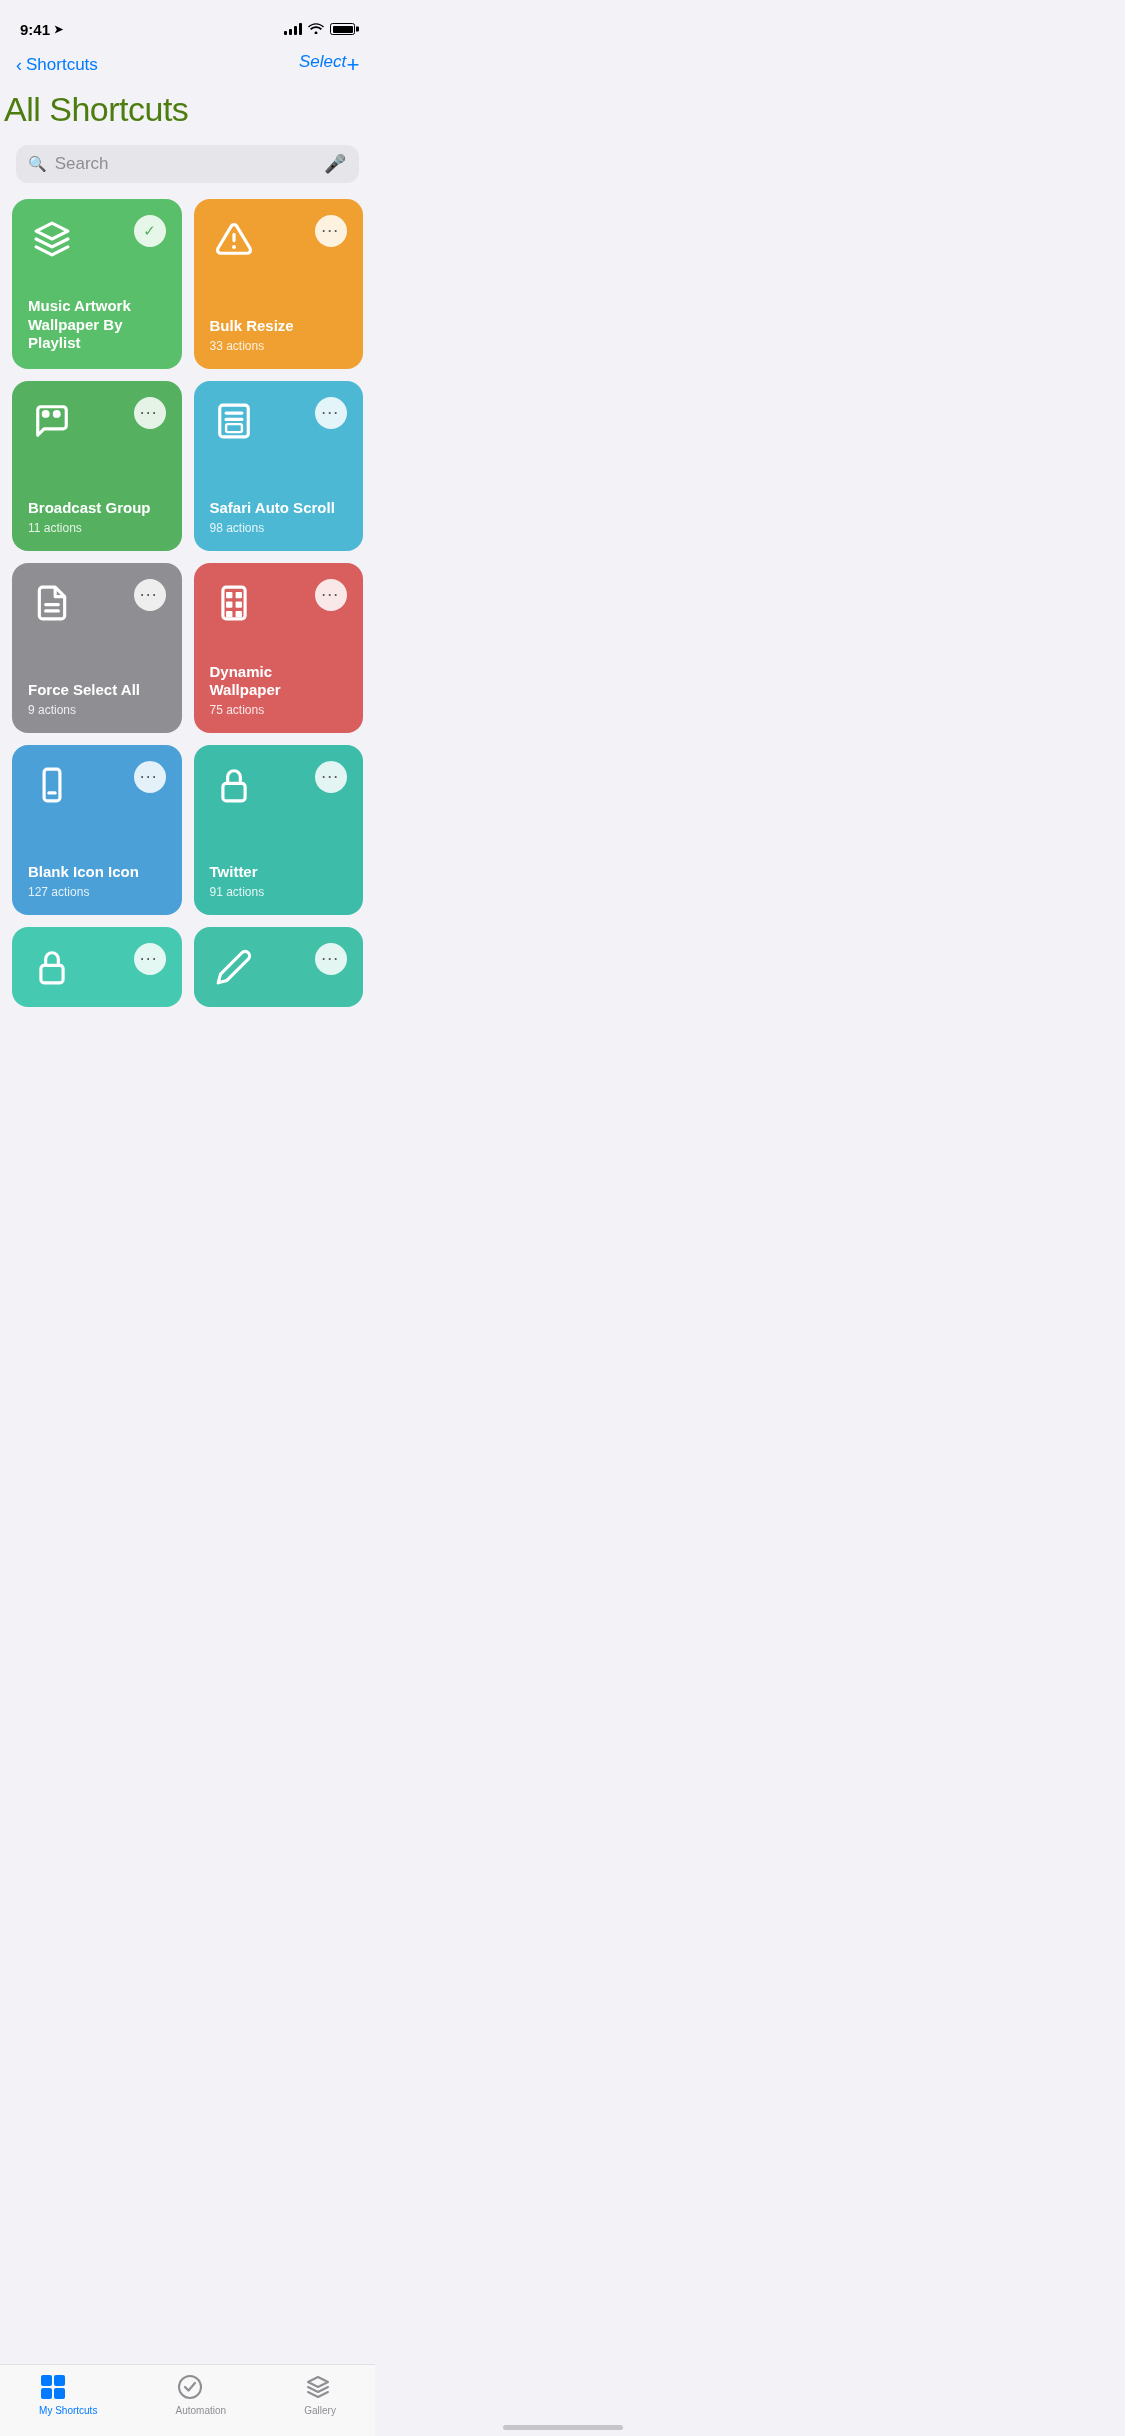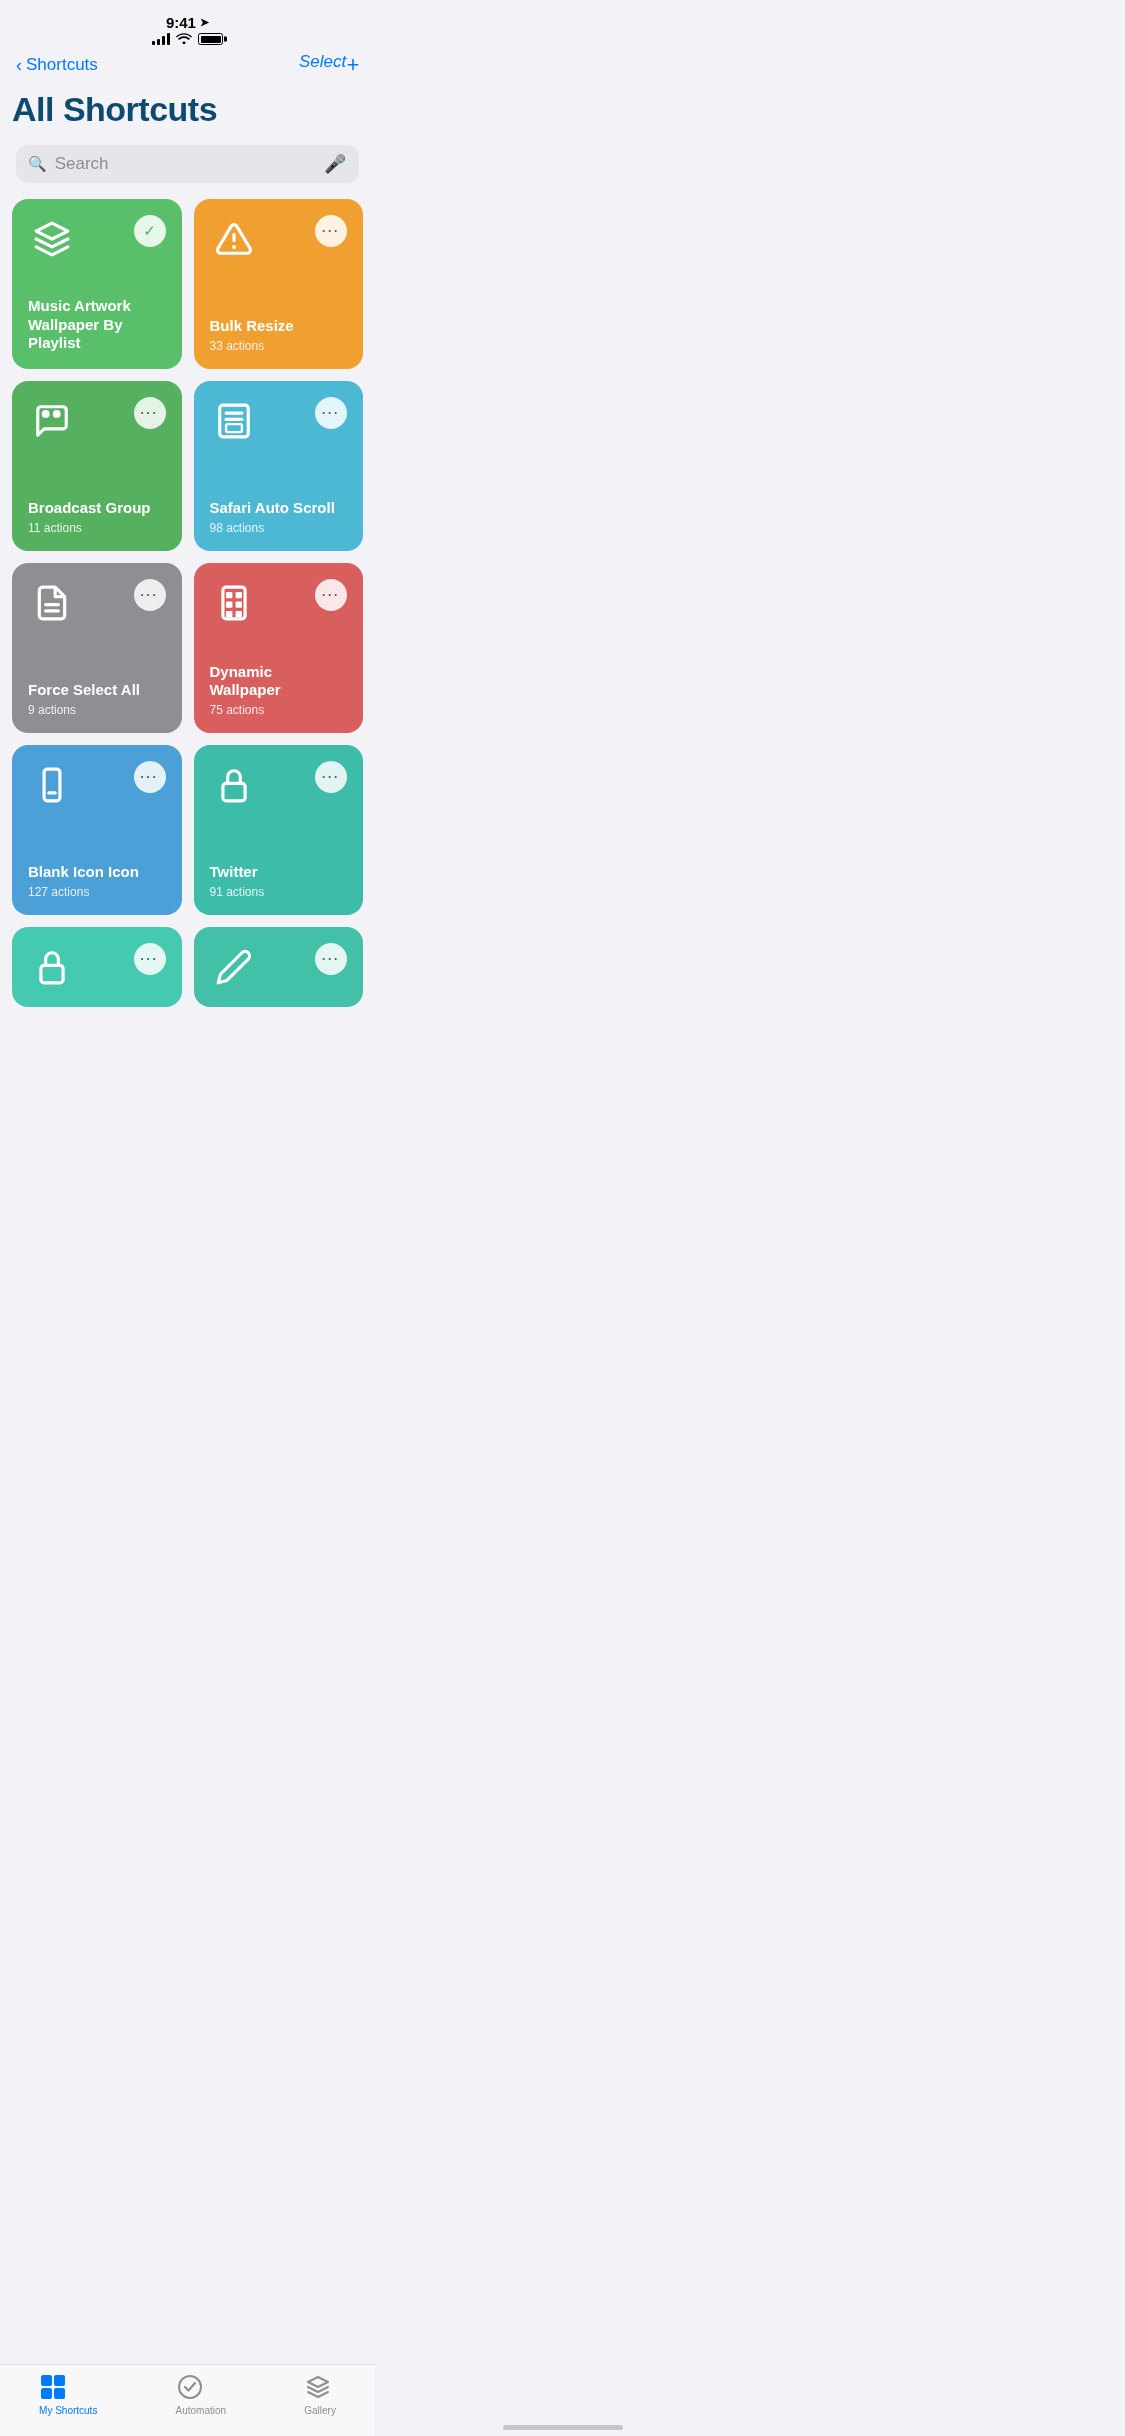--- a/index.html
+++ b/index.html
@@ -13,21 +13,20 @@
       overflow-x: hidden;
     }
 
     
     .status-bar {
       display: flex;
       justify-content: space-between;
       align-items: center;
       padding: 14px 20px 0;
       height: 44px;
-      flex-direction: column;
     }
     .status-time {
       font-size: 15px;
       font-weight: 600;
       color: #000;
       display: flex;
       align-items: center;
       gap: 4px;
     }
     .status-icons {
@@ -104,23 +103,23 @@
       cursor: pointer;
     }
     .nav-plus {
       font-size: 22px;
       font-weight: 300;
     }
 
     
     .page-title {
       font-size: 34px;
-      font-weight: 700;
-      color: #0c4a6e;
-      padding: 4px 12px 16px;
+      font-weight: 400;
+      color: #4d7c0f;
+      padding: 4px 4px 16px;
       letter-spacing: -0.5px;
     }
 
     
     .search-container {
       padding: 0 16px 16px;
     }
     .search-bar {
       background: #e5e5ea;
       border-radius: 12px;

